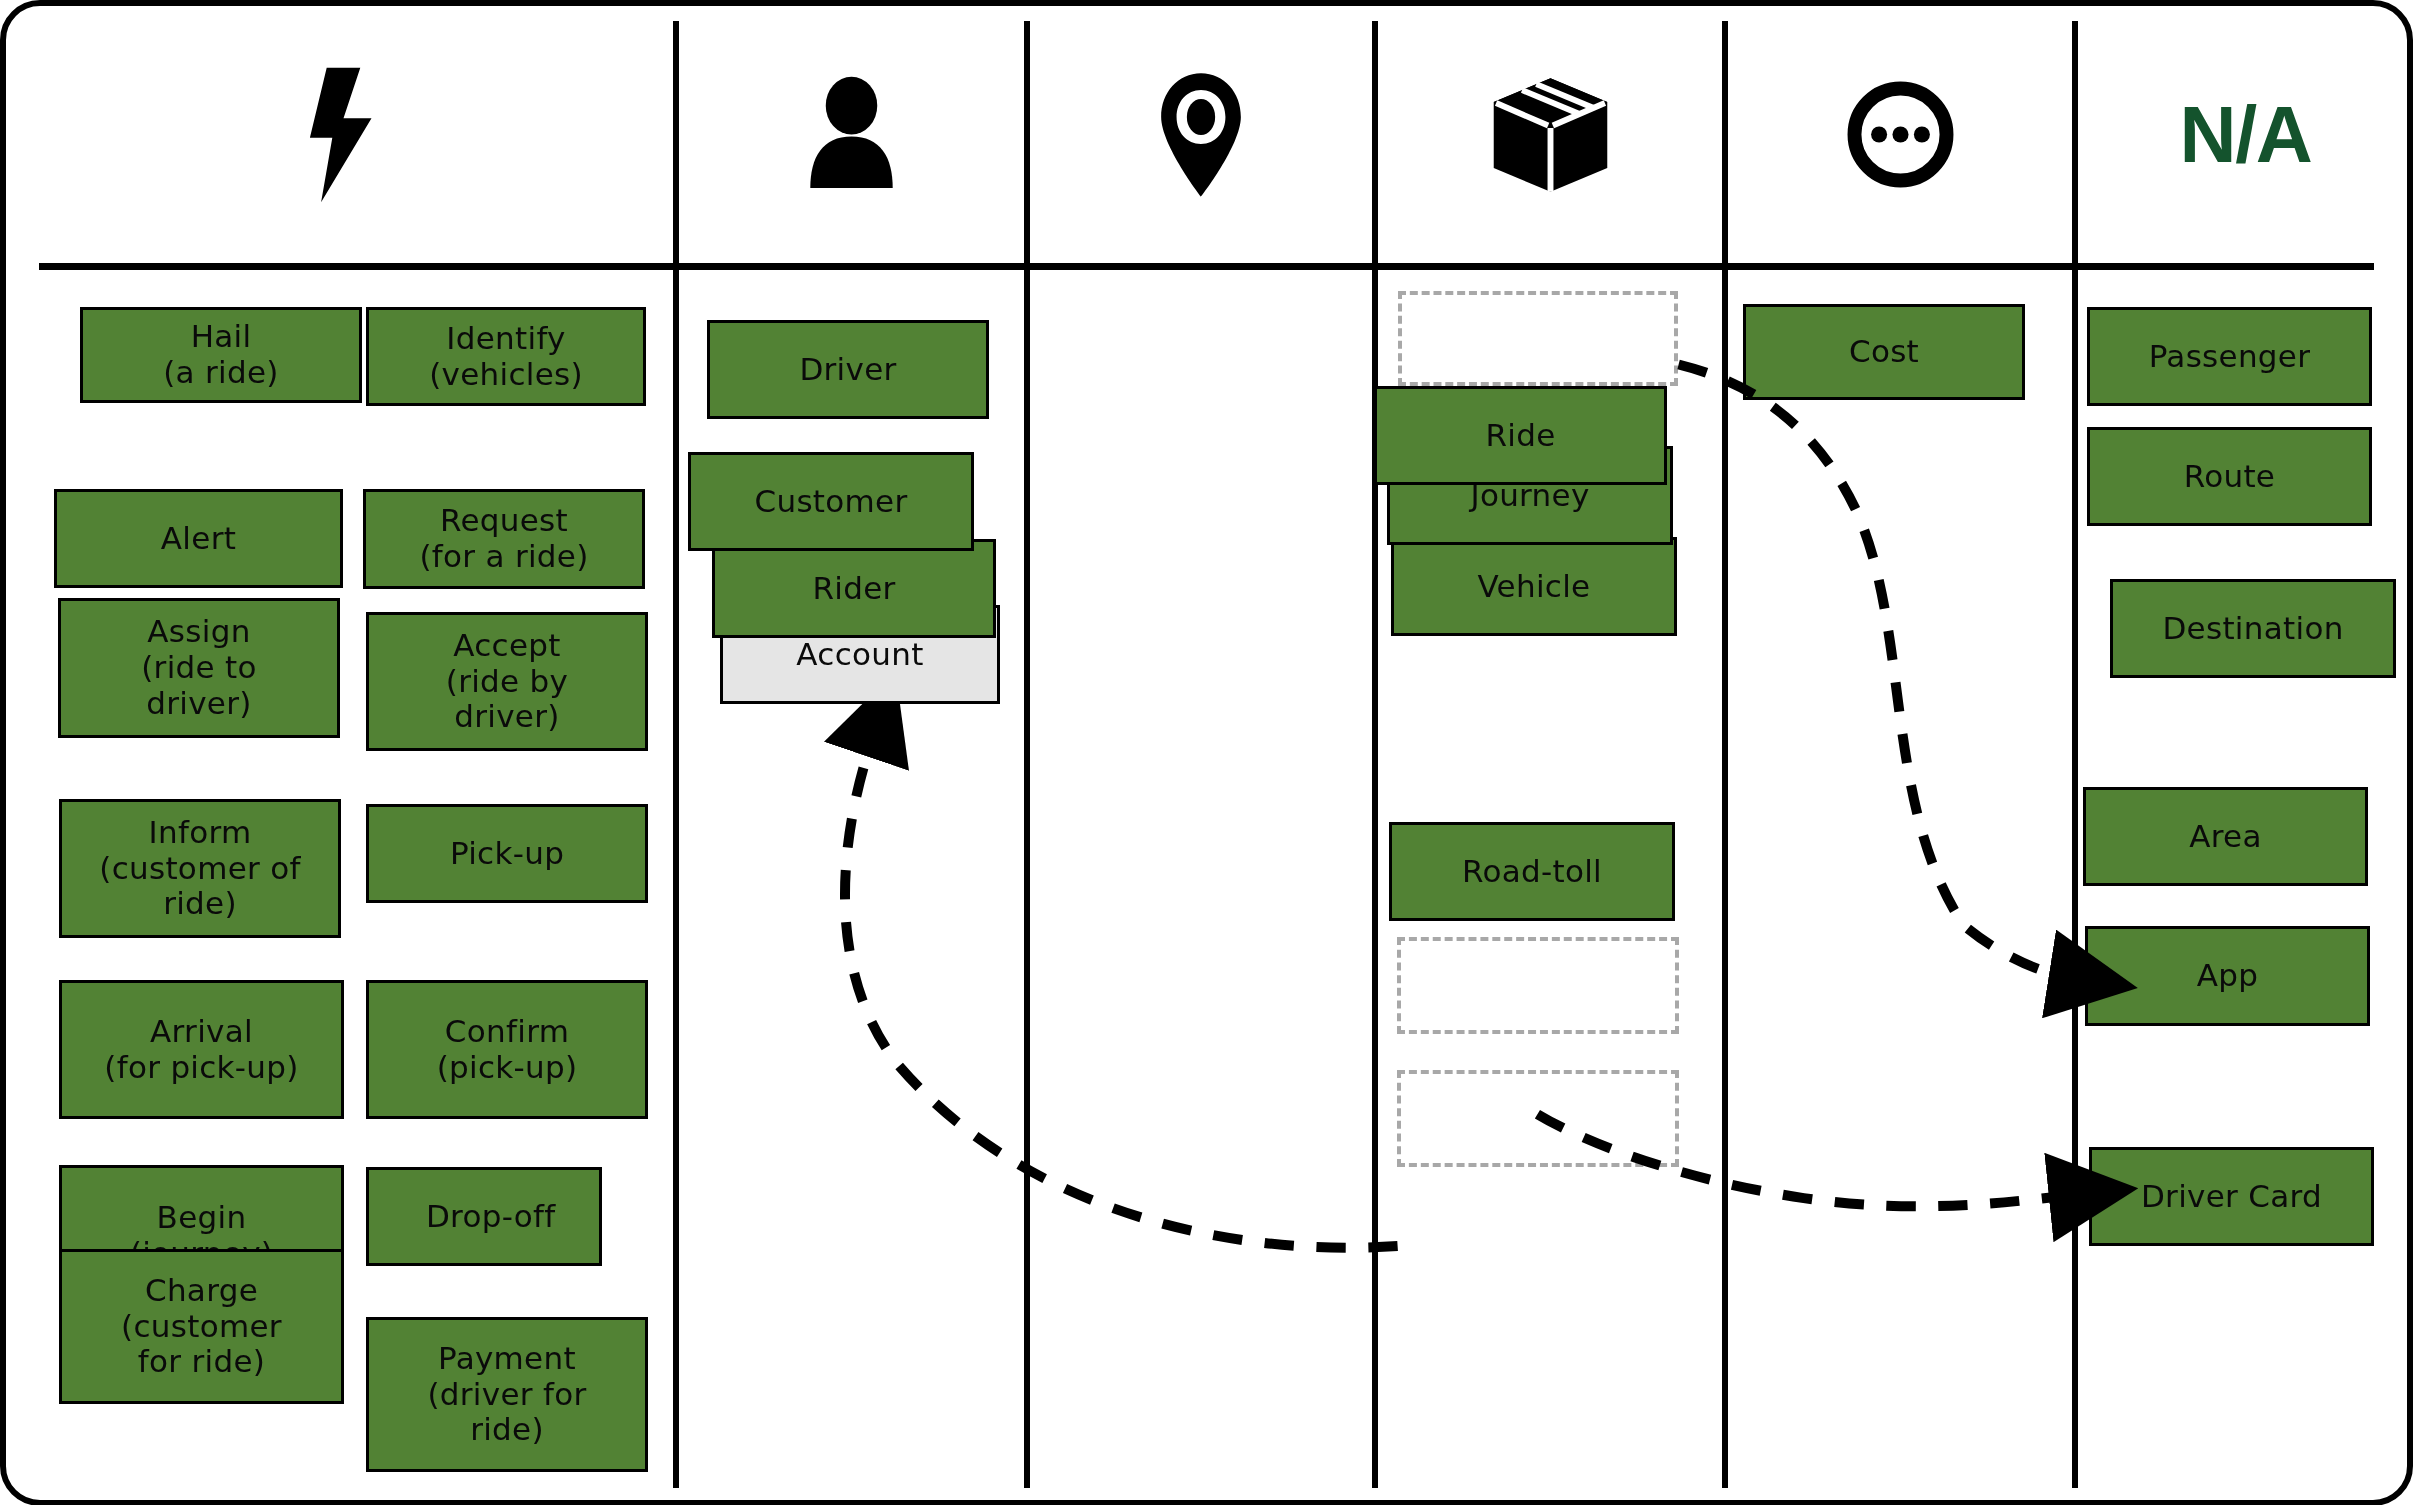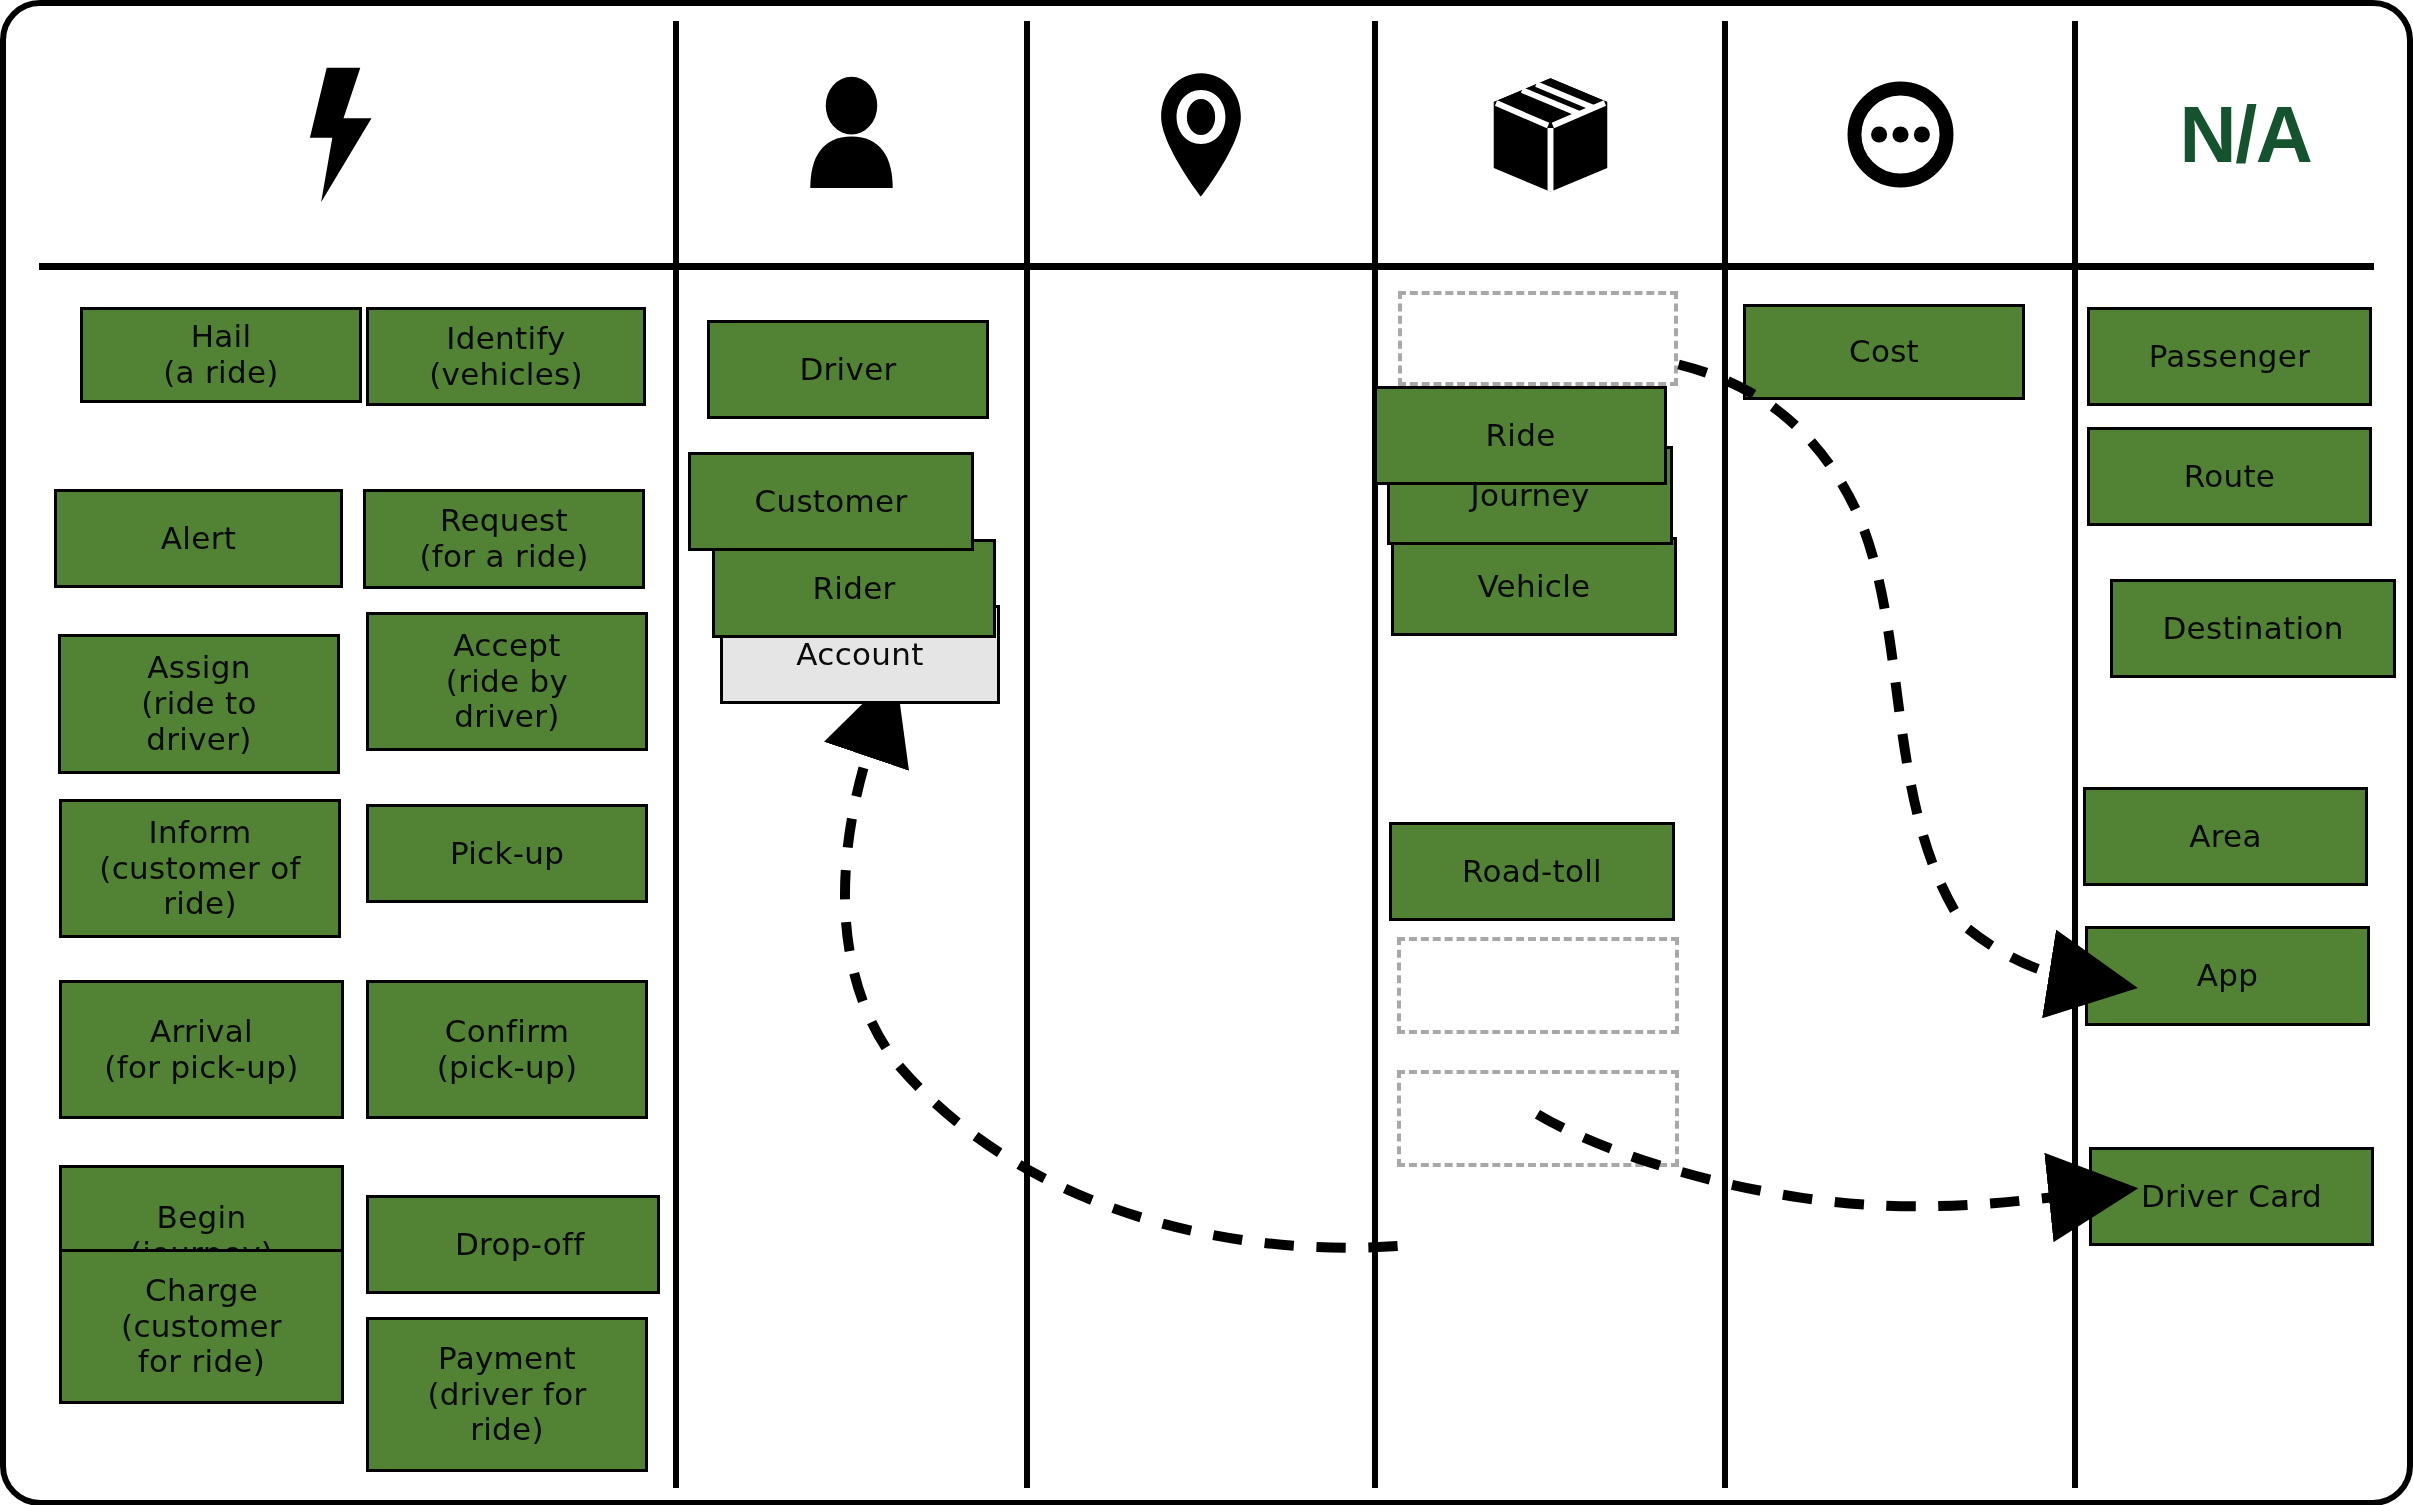--- a/index.html
+++ b/index.html
@@ -119,21 +119,21 @@
     </span>
   </div>
 
   <div class="hdr-cell" style="left:2072px;width:335px;">
     <span class="na-label">N/A</span>
   </div>
 
   <div class="note" style="left:53px;top:301px;width:282px;height:96px;margin-left:21px;">Hail
 (a ride)</div>
   <div class="note" style="left:48px;top:483px;width:289px;height:99px;">Alert</div>
-  <div class="note" style="left:52px;top:628px;width:282px;height:140px;">Assign
+  <div class="note" style="left:52px;top:592px;width:282px;height:140px;">Assign
 (ride to
 driver)</div>
   <div class="note" style="left:53px;top:793px;width:282px;height:139px;">Inform
 (customer of
 ride)</div>
   <div class="note" style="left:53px;top:974px;width:285px;height:139px;">Arrival
 (for pick-up)</div>
   <div class="note" style="left:53px;top:1159px;width:285px;height:141px;">Begin
 (journey)</div>
   <div class="note" style="left:53px;top:1243px;width:285px;height:155px;">Charge
@@ -143,21 +143,21 @@
   <div class="note" style="left:360px;top:301px;width:280px;height:99px;">Identify
 (vehicles)</div>
   <div class="note" style="left:357px;top:483px;width:282px;height:100px;">Request
 (for a ride)</div>
   <div class="note" style="left:360px;top:606px;width:282px;height:139px;">Accept
 (ride by
 driver)</div>
   <div class="note" style="left:360px;top:798px;width:282px;height:99px;">Pick-up</div>
   <div class="note" style="left:360px;top:974px;width:282px;height:139px;">Confirm
 (pick-up)</div>
-  <div class="note" style="left:360px;top:1189px;width:294px;height:99px;padding-left:20px;">Drop-off</div>
+  <div class="note" style="left:360px;top:1161px;width:236px;height:99px;padding-left:20px;">Drop-off</div>
   <div class="note" style="left:360px;top:1311px;width:282px;height:155px;">Payment
 (driver for
 ride)</div>
 
   <div class="note" style="left:701px;top:314px;width:282px;height:99px;z-index:4;">Driver</div>
   <div class="note" style="left:682px;top:446px;width:286px;height:99px;z-index:4;">Customer</div>
   <div class="note" style="left:706px;top:533px;width:284px;height:99px;z-index:3;">Rider</div>
   <div class="note light" style="left:714px;top:599px;width:280px;height:99px;z-index:2;">Account</div>
 
   <div class="note placeholder" style="left:1392px;top:285px;width:280px;height:95px;"></div>

